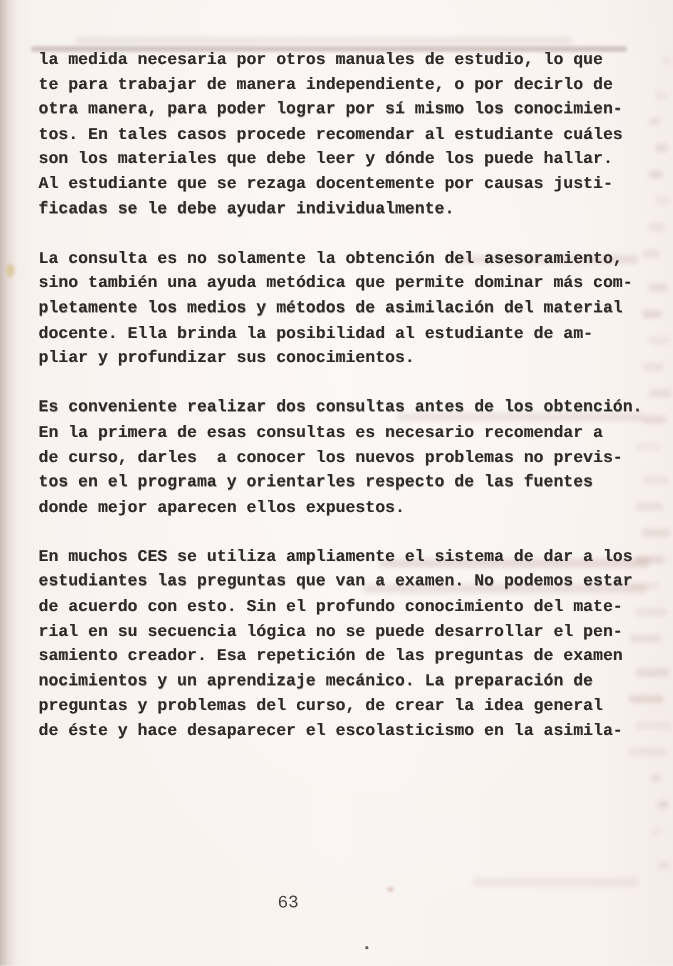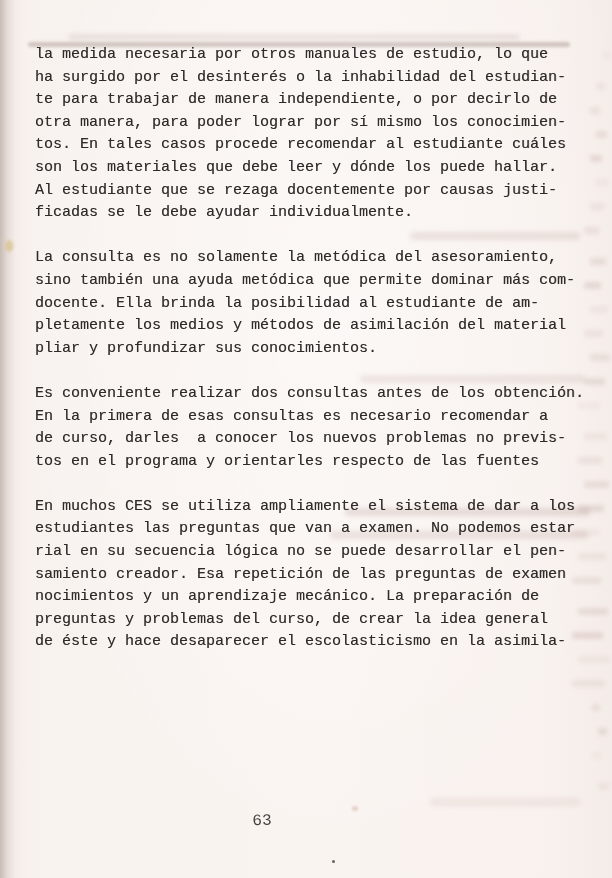--- a/index.html
+++ b/index.html
@@ -76,21 +76,21 @@
     display: block;
   }
 
   .text-block {
     position: absolute;
     left: 35px;
     top: 44px;
     width: 552px;
     font-size: 15px;
     line-height: 22.6px;
-    font-weight: normal;
+    font-weight: bold;
     color: var(--ink, #2e2a28);
     text-shadow: 0.3px 0.3px 0.5px rgba(46,42,40,0.45);
   }
   .para { margin: 0 0 22.6px 0; }
   .line { display: block; white-space: pre; }
 
   .page-number {
     position: absolute;
     left: 236px;
     top: 812px;
@@ -164,44 +164,45 @@
       <i style="top: 232px; left: 410px; width: 170px; opacity: 0.16;"></i>
       <i style="top: 375px; left: 360px; width: 225px; opacity: 0.14;"></i>
       <i style="top: 508px; left: 345px; width: 245px; opacity: 0.2;"></i>
       <i style="top: 531px; left: 330px; width: 258px; opacity: 0.17;"></i>
       <i style="top: 798px; left: 430px; width: 150px; opacity: 0.1;"></i>
     </div>
 
   <main class="text-block" id="textBlock">
       <p class="para">
         <span class="line">la medida necesaria por otros manuales de estudio, lo que</span>
-        <span class="line">ha surgido por el desinterés o la inhabilidad del estudian-</span>
         <span class="line">te para trabajar de manera independiente, o por decirlo de</span>
         <span class="line">otra manera, para poder lograr por sí mismo los conocimien-</span>
         <span class="line">tos. En tales casos procede recomendar al estudiante cuáles</span>
         <span class="line">son los materiales que debe leer y dónde los puede hallar.</span>
         <span class="line">Al estudiante que se rezaga docentemente por causas justi-</span>
         <span class="line">ficadas se le debe ayudar individualmente.</span>
       </p>
       <p class="para">
-        <span class="line">La consulta es no solamente la metódica del asesoramiento,</span>
+        <span class="line">La consulta es no solamente la obtención del asesoramiento,</span>
         <span class="line">sino también una ayuda metódica que permite dominar más com-</span>
+        <span class="line">pletamente los medios y métodos de asimilación del material</span>
         <span class="line">docente. Ella brinda la posibilidad al estudiante de am-</span>
-        <span class="line">pletamente los medios y métodos de asimilación del material</span>
         <span class="line">pliar y profundizar sus conocimientos.</span>
       </p>
       <p class="para">
         <span class="line">Es conveniente realizar dos consultas antes de los obtención.</span>
         <span class="line">En la primera de esas consultas es necesario recomendar a</span>
         <span class="line">de curso, darles  a conocer los nuevos problemas no previs-</span>
         <span class="line">tos en el programa y orientarles respecto de las fuentes</span>
+        <span class="line">donde mejor aparecen ellos expuestos.</span>
       </p>
       <p class="para">
         <span class="line">En muchos CES se utiliza ampliamente el sistema de dar a los</span>
         <span class="line">estudiantes las preguntas que van a examen. No podemos estar</span>
+        <span class="line">de acuerdo con esto. Sin el profundo conocimiento del mate-</span>
         <span class="line">rial en su secuencia lógica no se puede desarrollar el pen-</span>
         <span class="line">samiento creador. Esa repetición de las preguntas de examen</span>
         <span class="line">nocimientos y un aprendizaje mecánico. La preparación de</span>
         <span class="line">preguntas y problemas del curso, de crear la idea general</span>
         <span class="line">de éste y hace desaparecer el escolasticismo en la asimila-</span>
       </p>
     </main>
 
   <div class="page-number">63</div>
 

